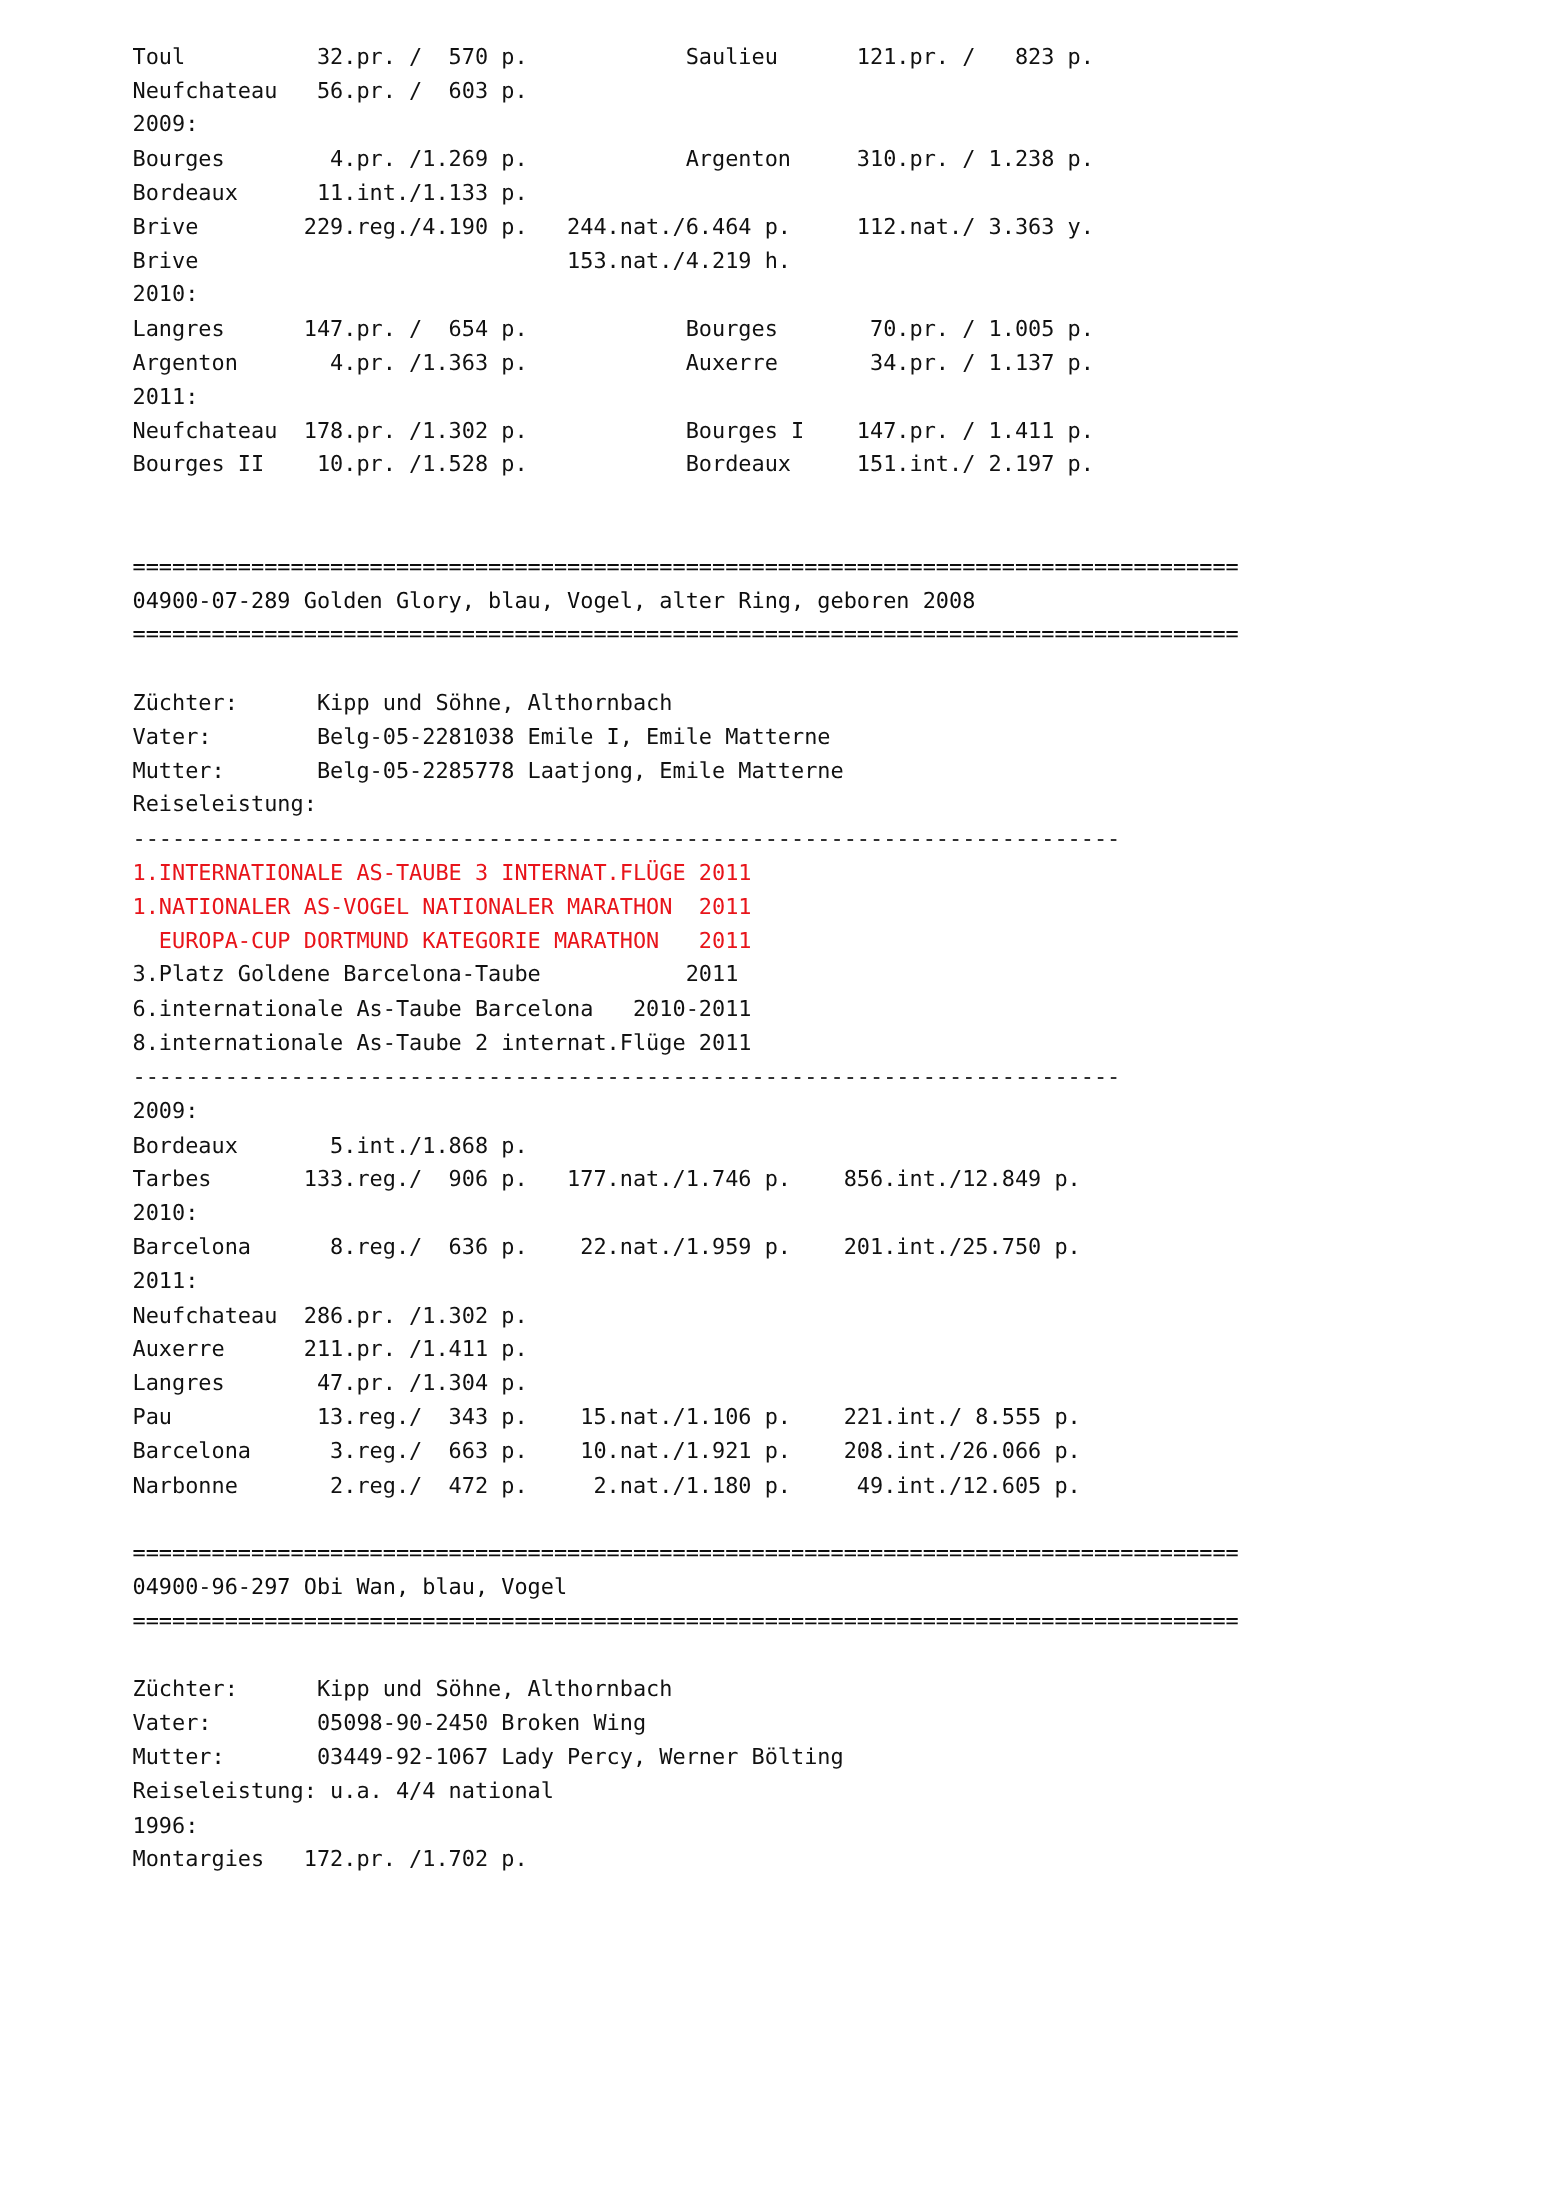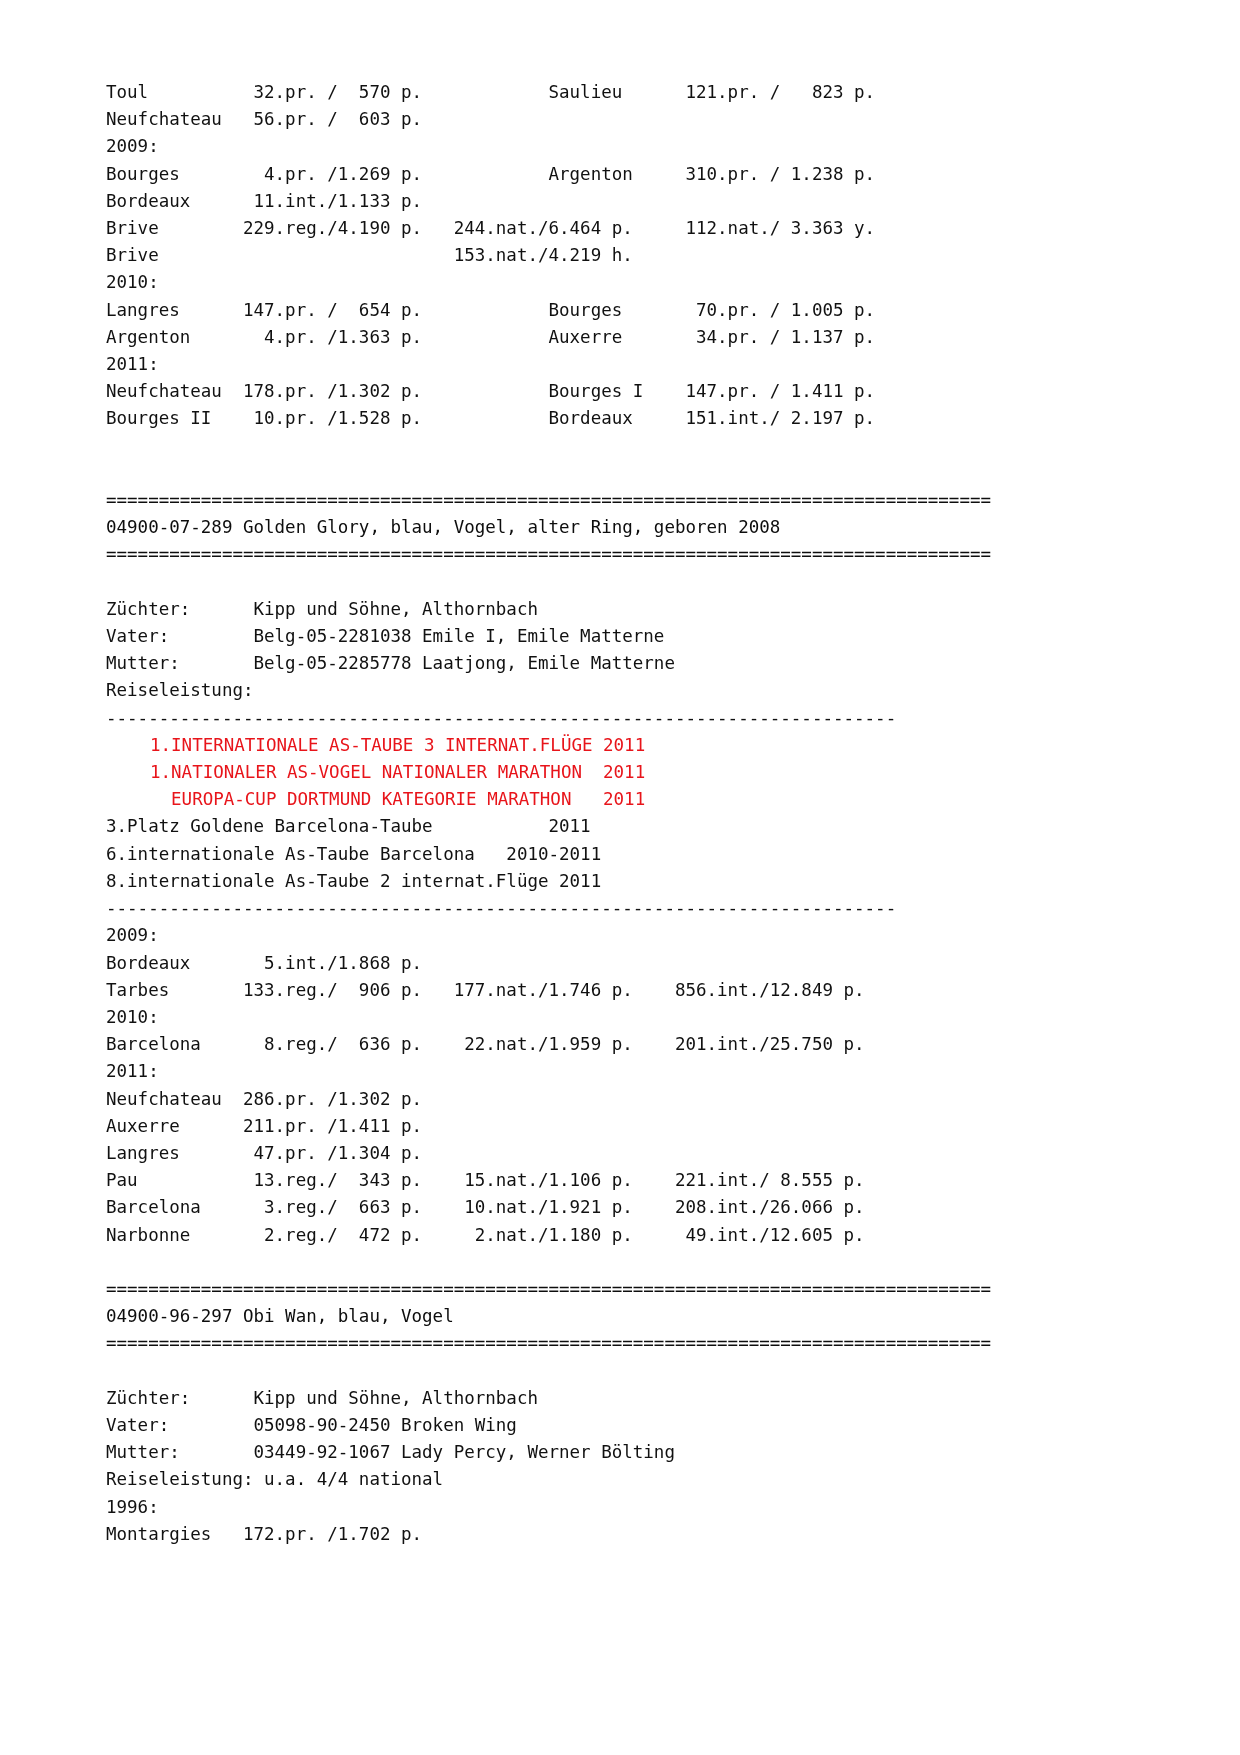--- a/index.html
+++ b/index.html
@@ -11,33 +11,32 @@
     width: 1240px;
     height: 1755px;
     overflow: hidden;
   }
   .page {
     width: 1240px;
     height: 1755px;
     background: #ffffff;
   }
   .doc {
-    padding: 79px 0 0 106px;
+    padding: 33px 0 0 106px;
     font-family: "DejaVu Sans Mono", "Liberation Mono", monospace;
     font-size: 17.5px;
     line-height: 27.2px;
     color: #111111;
   }
   .line {
     white-space: pre;
     letter-spacing: 0;
   }
   .award-red {
     color: #e8141a;
-    margin-left: 44px;
   }
   .heading, .sep-eq {
     color: #0d0d0d;
   }
 </style>
 </head>
 <body>
 
 <div class="page">
   <div class="doc" id="doc">

